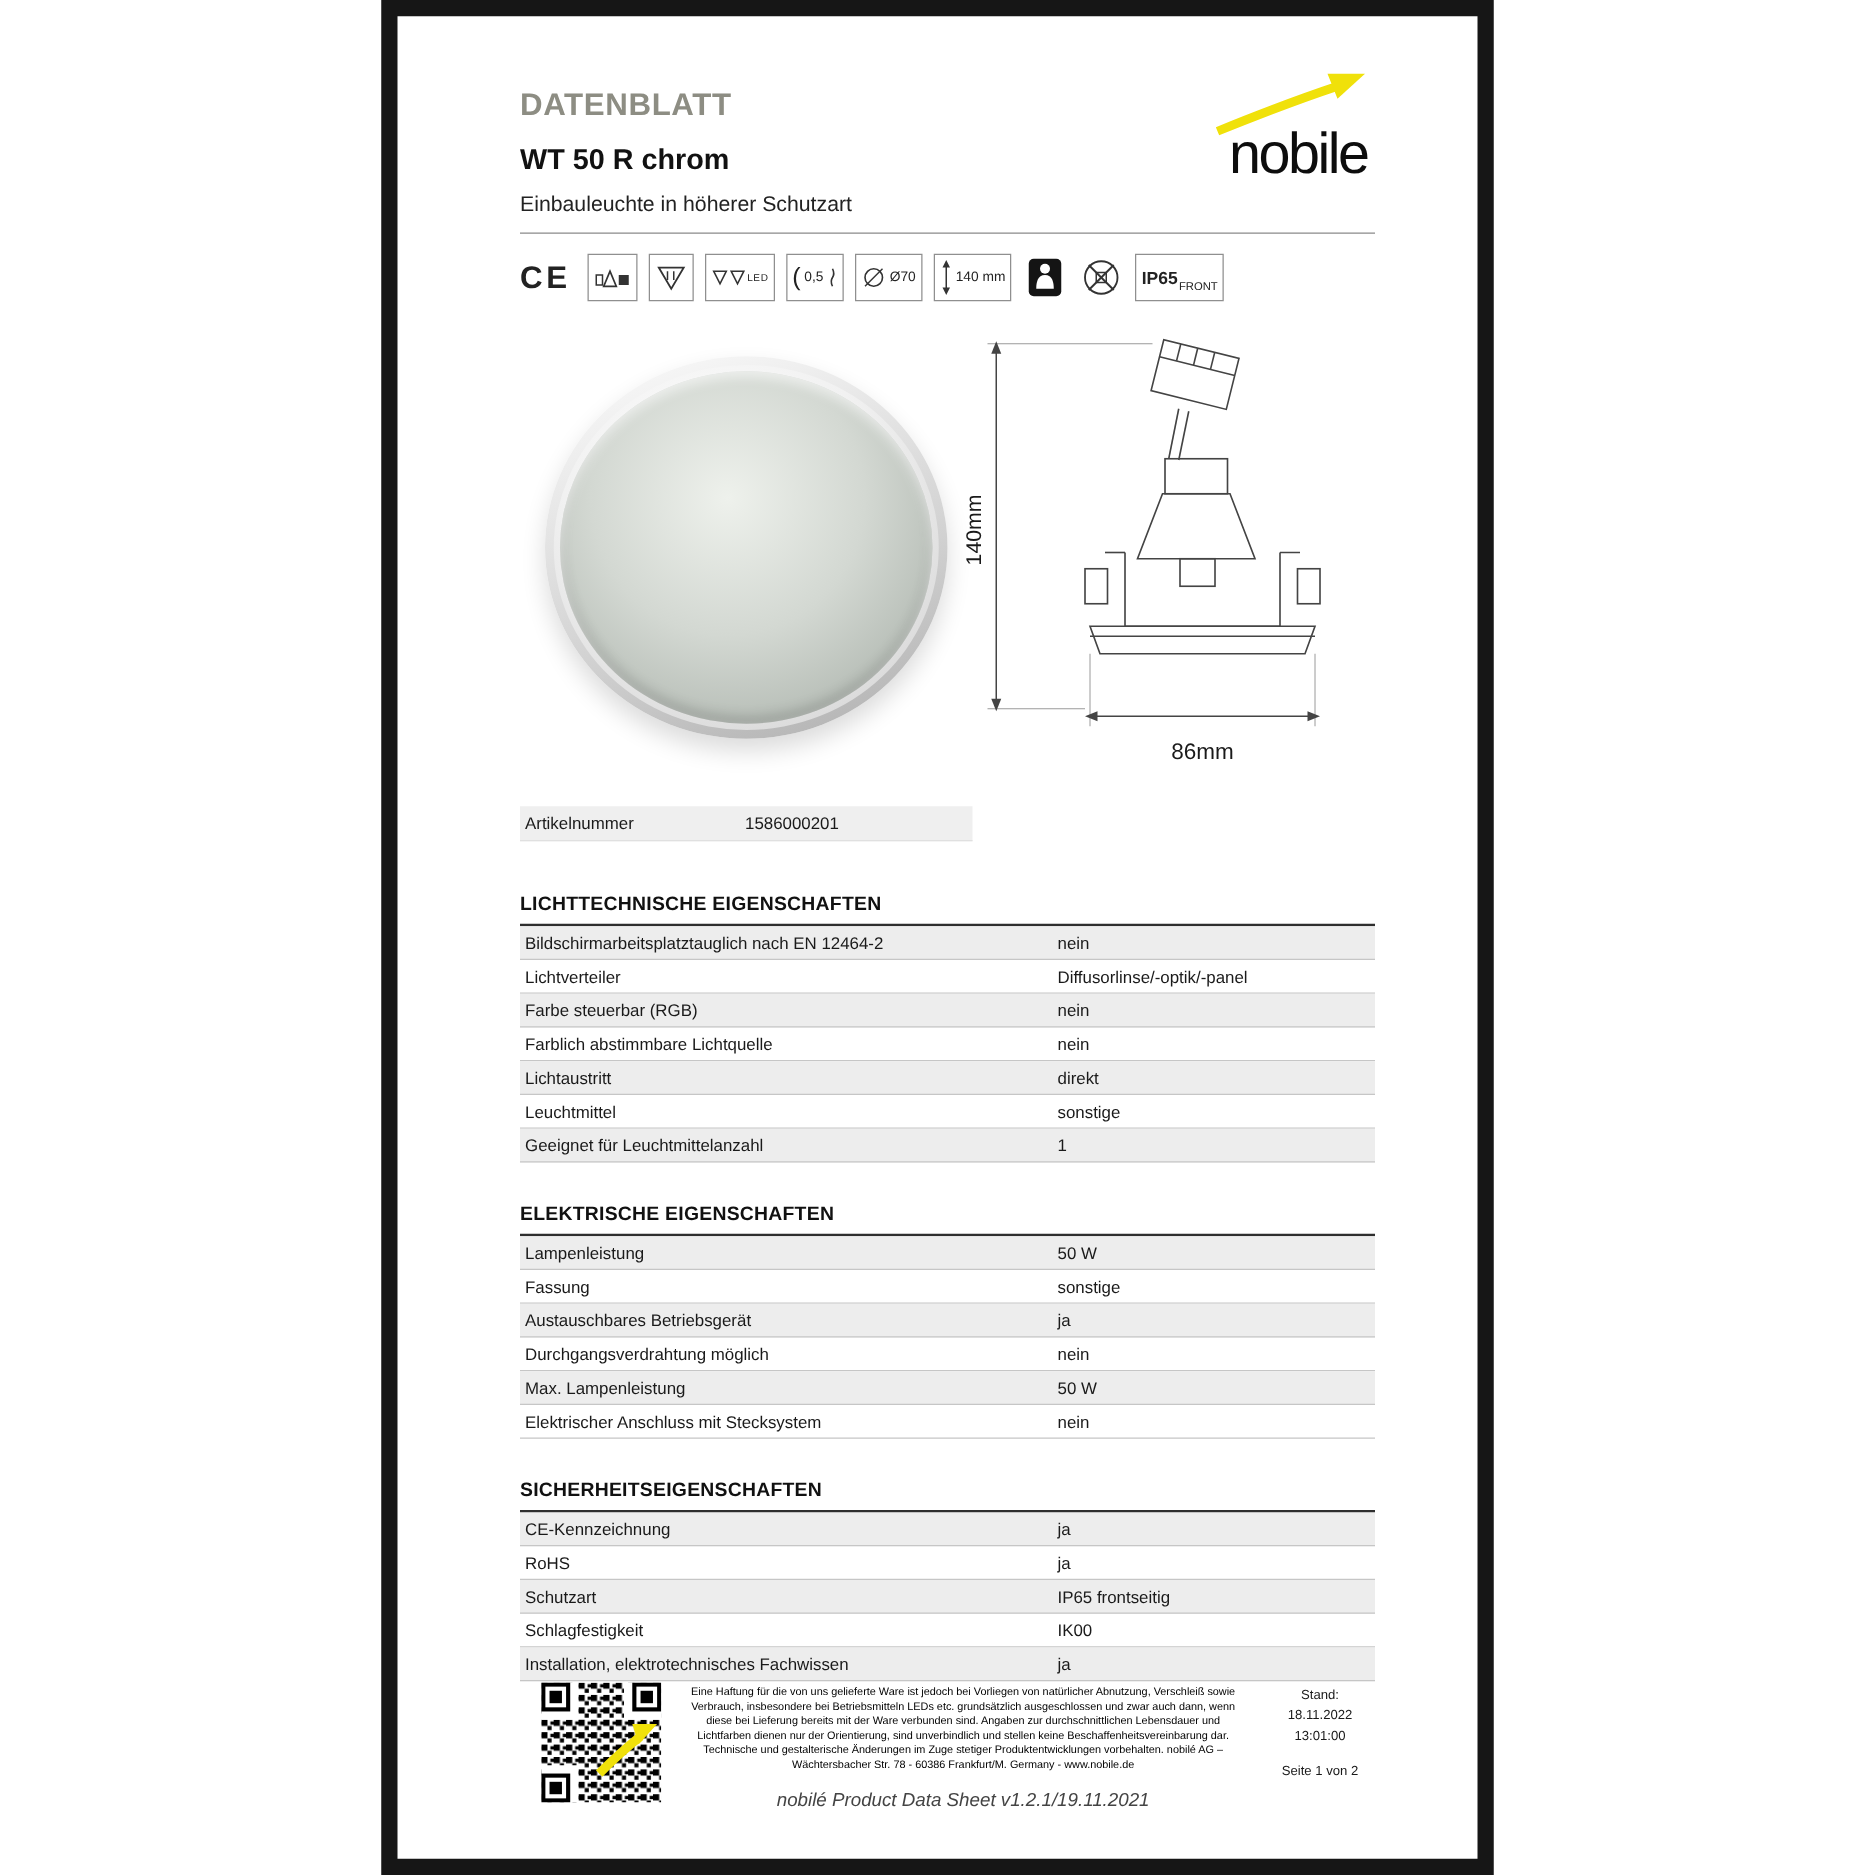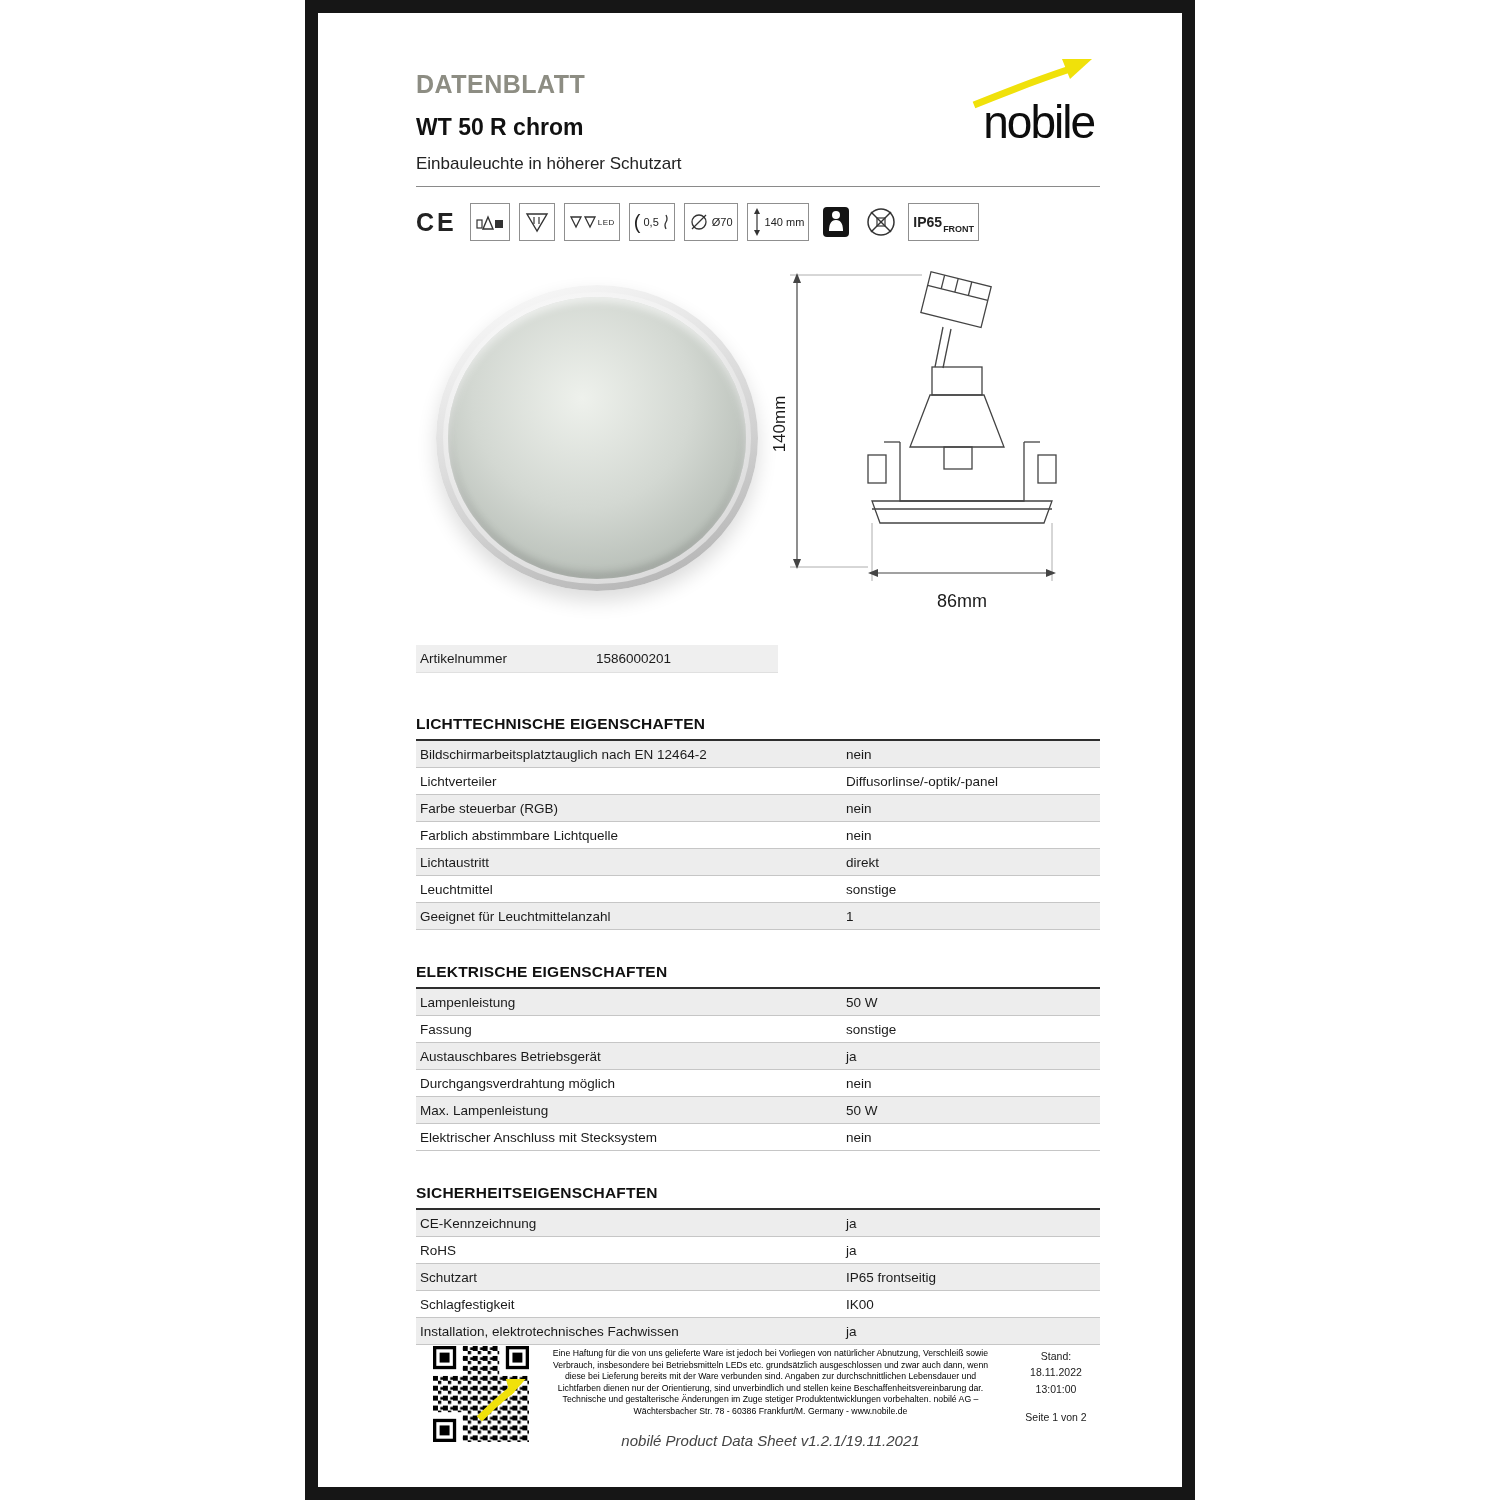--- a/index.html
+++ b/index.html
@@ -16,21 +16,21 @@
   .logo .brand-text { position:absolute; bottom:0; right:0; font-size:46px; font-weight:normal; letter-spacing:-2px; color:#0d0d0d; }
   .logo svg { position:absolute; top:0; right:-4px; }
 
   
   .icon-row { display:flex; align-items:center; gap:9px; margin-top:14px; height:42px; }
   .ce-mark { font-size:25px; font-weight:bold; letter-spacing:3px; color:#222; margin-right:4px; }
   .icon-box { height:38px; min-width:36px; border:1px solid #8f8f8f; display:flex; flex-direction:row; align-items:center; justify-content:center; font-size:10px; color:#222; padding:2px 4px; background:#fff; gap:1px; }
   .icon-box.row { flex-direction:row; gap:3px; }
   .icon-sub { font-size:8px; letter-spacing:0.5px; }
   .ip-main { font-size:14px; font-weight:bold; line-height:1; }
-  .ip-sub { font-size:9px; line-height:1; margin-top:15px;font-weight:bold; }
+  .ip-sub { font-size:9px; line-height:1; margin-top:15px; }
   .paren { font-size:20px; font-weight:300; line-height:1; }
   .small-num { font-size:11px; }
 
   
   .visual-row { display:flex; justify-content:space-between; margin-top:16px; height:372px; padding-left:20px; }
   .photo { width:322px; height:306px; margin-top:26px; position:relative; }
   .disc-outer { position:absolute; inset:0; border-radius:50%; background:linear-gradient(160deg,#fdfdfd 0%,#d2d2d2 60%,#aeaeae 100%); box-shadow:0 10px 20px rgba(0,0,0,0.14); }
   .disc-face { position:absolute; inset:7px; border-radius:50%; background:radial-gradient(circle at 42% 30%, #ffffff 0%, #f1f1f1 45%, #d7d7d7 85%, #c4c4c4 100%); }
   .chrome-ring { position:absolute; inset:86px; border-radius:50%; background:conic-gradient(from 210deg, #f6f6f6, #8e8e8e 60deg, #ececec 130deg, #6f6f6f 200deg, #fdfdfd 270deg, #9f9f9f 330deg, #f6f6f6); box-shadow:0 2px 6px rgba(0,0,0,0.25); }
   .glass { position:absolute; inset:12px; border-radius:50%; background:radial-gradient(circle at 45% 36%, #eef1ec 0%, #d3d8d2 45%, #b3bab3 80%, #9aa19a 100%); box-shadow:inset 0 4px 9px rgba(255,255,255,0.7), inset 0 -5px 10px rgba(0,0,0,0.18); }

